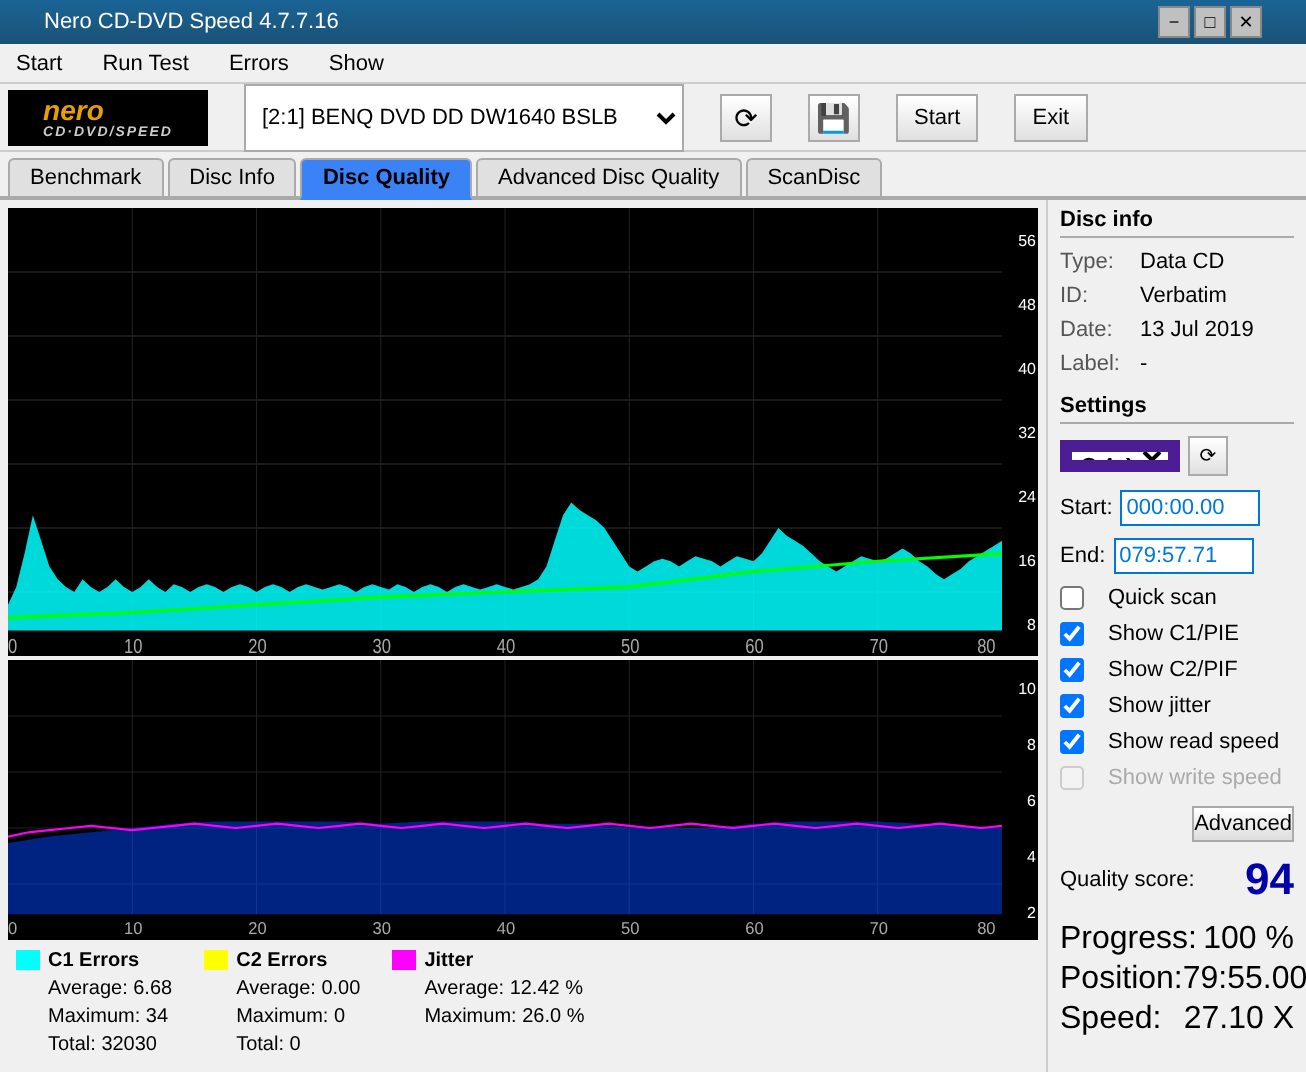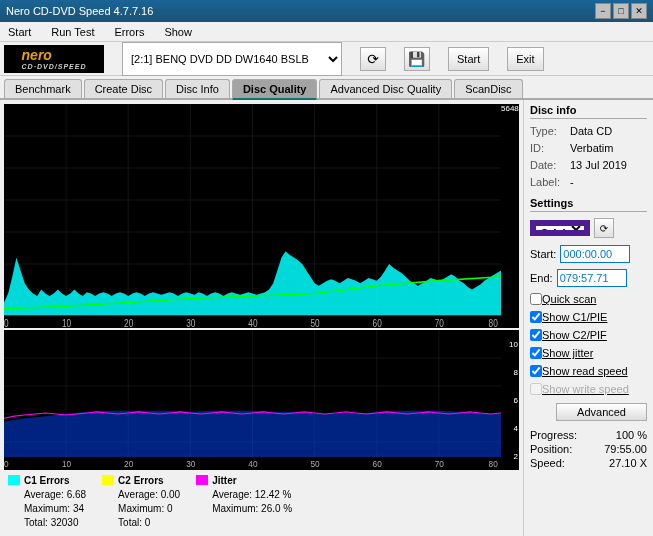--- a/index.html
+++ b/index.html
@@ -13,21 +13,21 @@
     }
 
     
     .title-bar {
       background: linear-gradient(to bottom, #1a6496, #1a5276);
       color: white;
       height: 22px;
       display: flex;
       align-items: center;
       justify-content: space-between;
-      padding: 0 6px;
+      padding: 0 22px;
       font-size: 11px;
     }
     .title-bar-controls { display: flex; gap: 2px; }
     .title-btn {
       width: 16px; height: 16px;
       background: #c0c0c0;
       border: 1px solid #888;
       font-size: 9px;
       display: flex; align-items: center; justify-content: center;
       cursor: pointer;
@@ -116,22 +116,22 @@
     .tab {
       padding: 3px 10px;
       border: 1px solid #aaa;
       border-bottom: none;
       background: #e0e0e0;
       cursor: pointer;
       font-size: 11px;
       border-radius: 3px 3px 0 0;
     }
     .tab.active {
-      background: #a3a3a3;
-      border-bottom: 2px solid #0f766e;
+      background: #3b82f6;
+      border-bottom: 2px solid #3b82f6;
       margin-bottom: -2px;
       font-weight: bold;
     }
 
     
     .main-content {
       display: flex;
       height: calc(536px - 22px - 20px - 34px - 24px);
       background: #f0f0f0;
     }
@@ -220,31 +220,30 @@
     }
     .start-end-row {
       display: flex;
       align-items: center;
       gap: 4px;
       margin-bottom: 2px;
     }
     .checkbox-row {
       display: flex;
       align-items: center;
-      gap: 0;
+      gap: 12px;
       margin-bottom: 2px;
-      text-decoration: underline;
     }
     .checkbox-row input[type=checkbox] {
       width: 12px; height: 12px;
     }
     .advanced-btn {
       background: linear-gradient(to bottom, #fff, #ddd);
       border: 1px solid #aaa;
-      padding: 2px 20px;
+      padding: 2px 0;
       font-size: 11px;
       cursor: pointer;
       align-self: flex-end;
       margin-top: 2px;
     }
     .quality-score-row {
       display: flex;
       justify-content: space-between;
       align-items: center;
       margin-top: 2px;
@@ -252,21 +251,21 @@
     }
     .quality-score-value {
       font-size: 22px;
       font-weight: bold;
       color: #0000aa;
     }
     .progress-section { margin-top: 4px; }
     .progress-row {
       display: flex;
       justify-content: space-between;
-      font-size: 11px;
+      font-size: 16px;
       margin-bottom: 2px;
       align-items: center;
     }
   </style>
 </head>
 <body>
 
 <div class="title-bar">
   <span>Nero CD-DVD Speed 4.7.7.16</span>
   <div class="title-bar-controls">
@@ -294,21 +293,20 @@
     <option>[2:1]  BENQ DVD DD DW1640 BSLB</option>
   </select>
   <div class="toolbar-icon-btn" title="Refresh">⟳</div>
   <div class="toolbar-icon-btn" title="Save">💾</div>
   <button class="toolbar-btn">Start</button>
   <button class="toolbar-btn">Exit</button>
 </div>
 
 <div class="tabs">
   <div class="tab">Benchmark</div>
-  <div class="tab">Create Disc</div>
   <div class="tab">Disc Info</div>
   <div class="tab active">Disc Quality</div>
   <div class="tab">Advanced Disc Quality</div>
   <div class="tab">ScanDisc</div>
 </div>
 
 <div class="main-content">
 
   <div class="chart-area">
 
@@ -344,21 +342,21 @@
         <text x="56" y="174" fill="#aaa" font-size="8">10</text>
         <text x="116" y="174" fill="#aaa" font-size="8">20</text>
         <text x="176" y="174" fill="#aaa" font-size="8">30</text>
         <text x="236" y="174" fill="#aaa" font-size="8">40</text>
         <text x="296" y="174" fill="#aaa" font-size="8">50</text>
         <text x="356" y="174" fill="#aaa" font-size="8">60</text>
         <text x="416" y="174" fill="#aaa" font-size="8">70</text>
         <text x="468" y="174" fill="#aaa" font-size="8">80</text>
       </svg>
 
-      <div style="position:absolute;right:0;top:0;width:18px;height:100%;display:flex;justify-content:space-around;color:white;font-size:8px;text-align:right;padding-right:1px;">
+      <div style="position:absolute;right:0;top:0;width:18px;height:100%;display:flex;flex-direction:column;justify-content:space-around;color:white;font-size:8px;text-align:right;padding-right:1px;">
         <span>56</span>
         <span>48</span>
         <span>40</span>
         <span>32</span>
         <span>24</span>
         <span>16</span>
         <span>8</span>
       </div>
     </div>
 
@@ -502,20 +500,24 @@
       <input type="checkbox" checked="" style="">
       <span>Show read speed</span>
     </div>
     <div class="checkbox-row">
       <input type="checkbox" disabled="" style="">
       <span style="color:#aaa;">Show write speed</span>
     </div>
 
     <button class="advanced-btn" style="align-self:flex-end;">Advanced</button>
 
+    <div class="quality-score-row">
+      <span>Quality score:</span>
+      <span class="quality-score-value">94</span>
+    </div>
 
     <div class="progress-section">
       <div class="progress-row">
         <span>Progress:</span>
         <span>100 %</span>
       </div>
       <div class="progress-row">
         <span>Position:</span>
         <span>79:55.00</span>
       </div>

